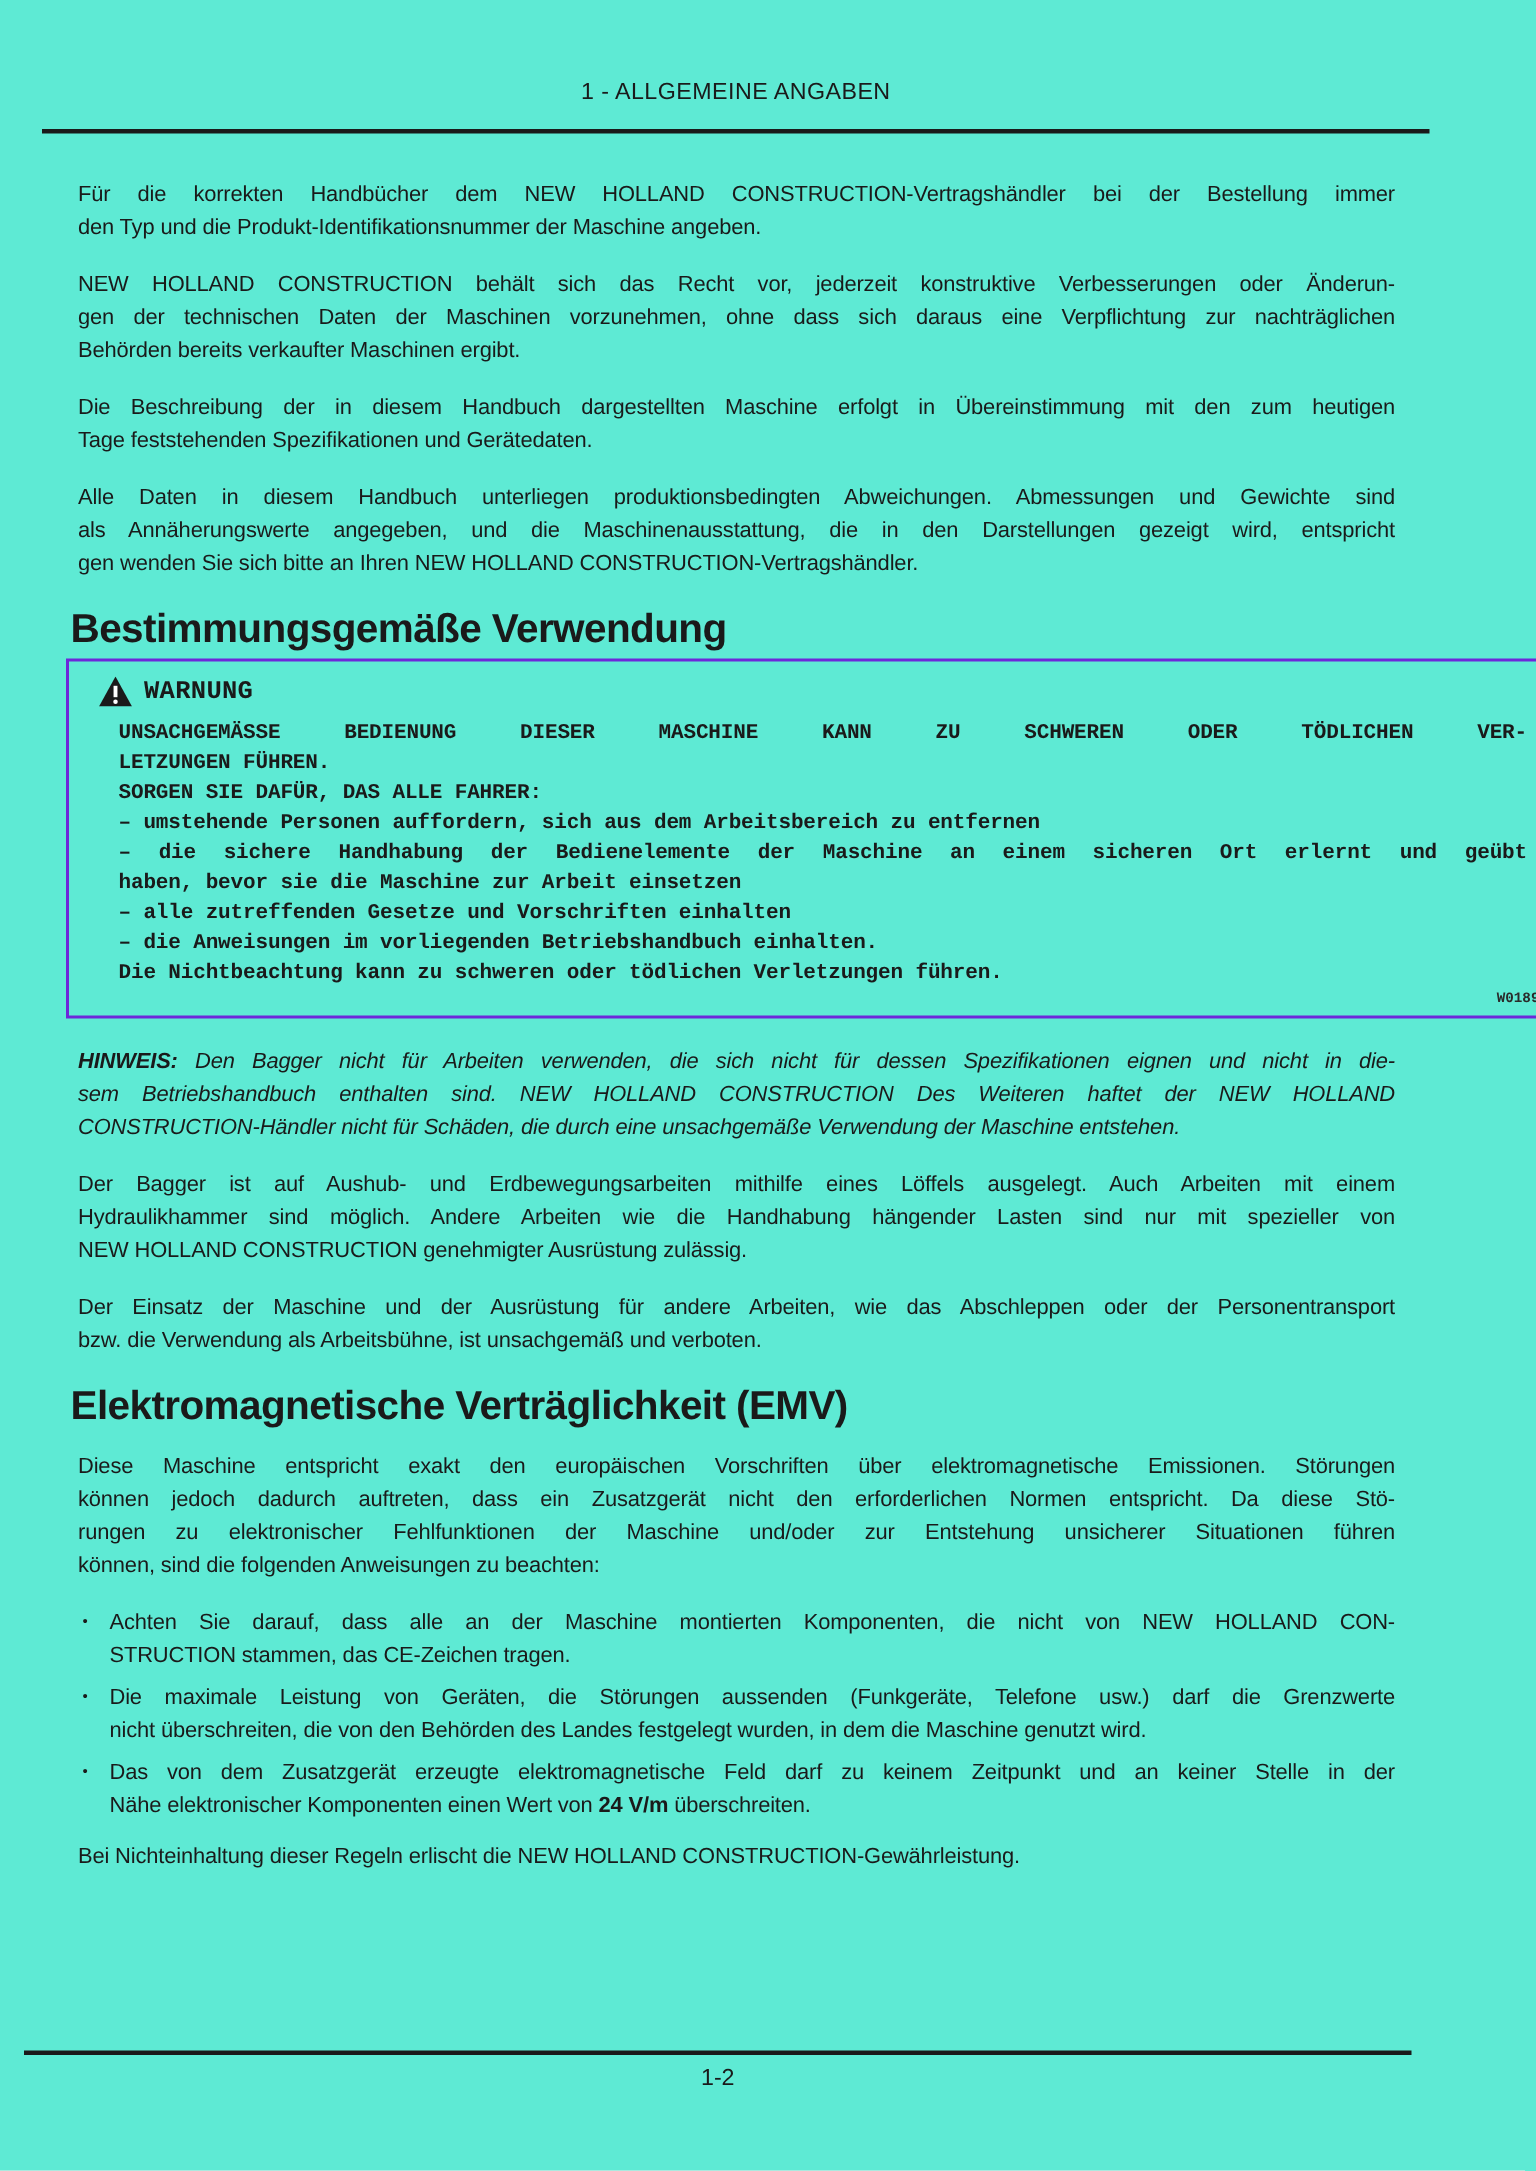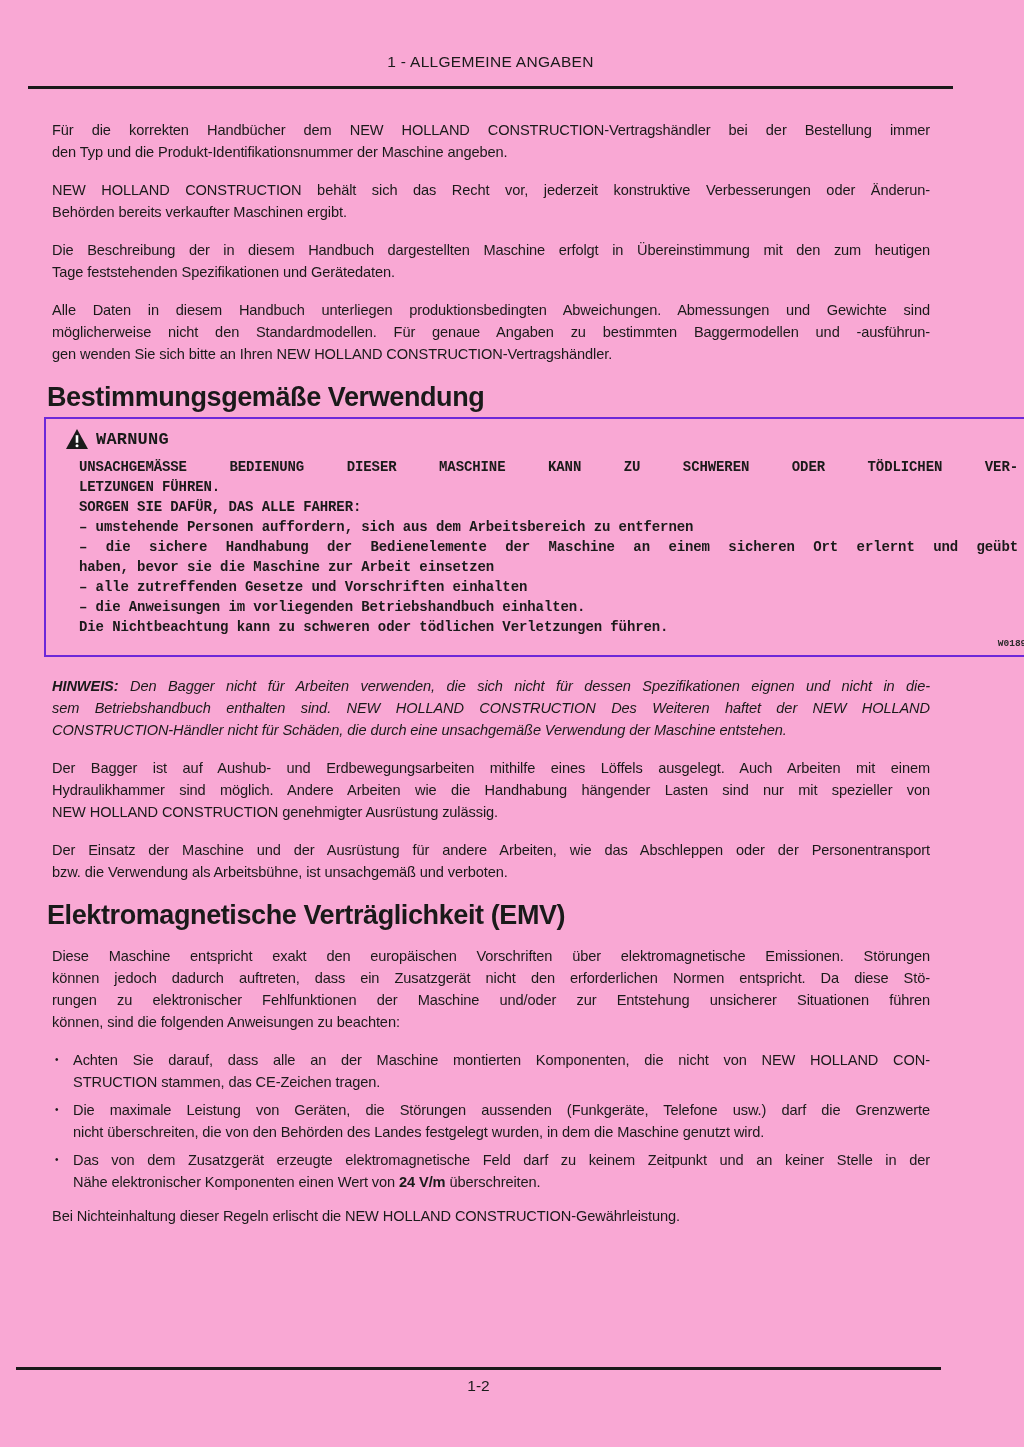--- a/index.html
+++ b/index.html
@@ -1,21 +1,21 @@
 <!DOCTYPE html>
 <html><head>
 <meta charset="utf-8">
 <style>
   html, body { margin: 0; padding: 0; background: #e8e8e8; }
   .page {
     position: relative;
     width: 1024px;
     height: 1447px;
     margin: 0 auto;
-    background: #f9a8d4;
+    background: #5eead4;
     color: #1a1a1a;
     font-family: "Liberation Sans", sans-serif;
     overflow: hidden;
   }
   .rule { height: 3px; background: #1a1a1a; }
   .page-title {
     padding-top: 52px;
     margin-left: 28px;
     width: 925px;
     text-align: center;
@@ -98,29 +98,30 @@
   <div class="rule header-rule"></div>
 
   <div class="content">
 
     <div class="para">
         <div class="ln jl">Für die korrekten Handbücher dem NEW HOLLAND CONSTRUCTION-Vertragshändler bei der Bestellung immer</div>
         <div class="ln">den Typ und die Produkt-Identifikationsnummer der Maschine angeben.</div>
       </div>
     <div class="para">
         <div class="ln jl">NEW HOLLAND CONSTRUCTION behält sich das Recht vor, jederzeit konstruktive Verbesserungen oder Änderun-</div>
+        <div class="ln jl">gen der technischen Daten der Maschinen vorzunehmen, ohne dass sich daraus eine Verpflichtung zur nachträglichen</div>
         <div class="ln">Behörden bereits verkaufter Maschinen ergibt.</div>
       </div>
     <div class="para">
         <div class="ln jl">Die Beschreibung der in diesem Handbuch dargestellten Maschine erfolgt in Übereinstimmung mit den zum heutigen</div>
         <div class="ln">Tage feststehenden Spezifikationen und Gerätedaten.</div>
       </div>
     <div class="para">
         <div class="ln jl">Alle Daten in diesem Handbuch unterliegen produktionsbedingten Abweichungen.  Abmessungen und Gewichte sind</div>
-        <div class="ln jl">möglicherweise nicht den Standardmodellen.  Für genaue Angaben zu bestimmten Baggermodellen und -ausführun-</div>
+        <div class="ln jl">als Annäherungswerte angegeben, und die Maschinenausstattung, die in den Darstellungen gezeigt wird, entspricht</div>
         <div class="ln">gen wenden Sie sich bitte an Ihren NEW HOLLAND CONSTRUCTION-Vertragshändler.</div>
       </div>
 
     <div class="sec-heading">Bestimmungsgemäße Verwendung</div>
 
     <div class="warn-box">
       <div class="warn-title-row">
         <span class="warn-icon">
           <svg width="22" height="20" viewBox="0 0 22 20" aria-hidden="true">
             <path d="M11 0 L22 20 L0 20 Z" fill="#1a1a1a"></path>

